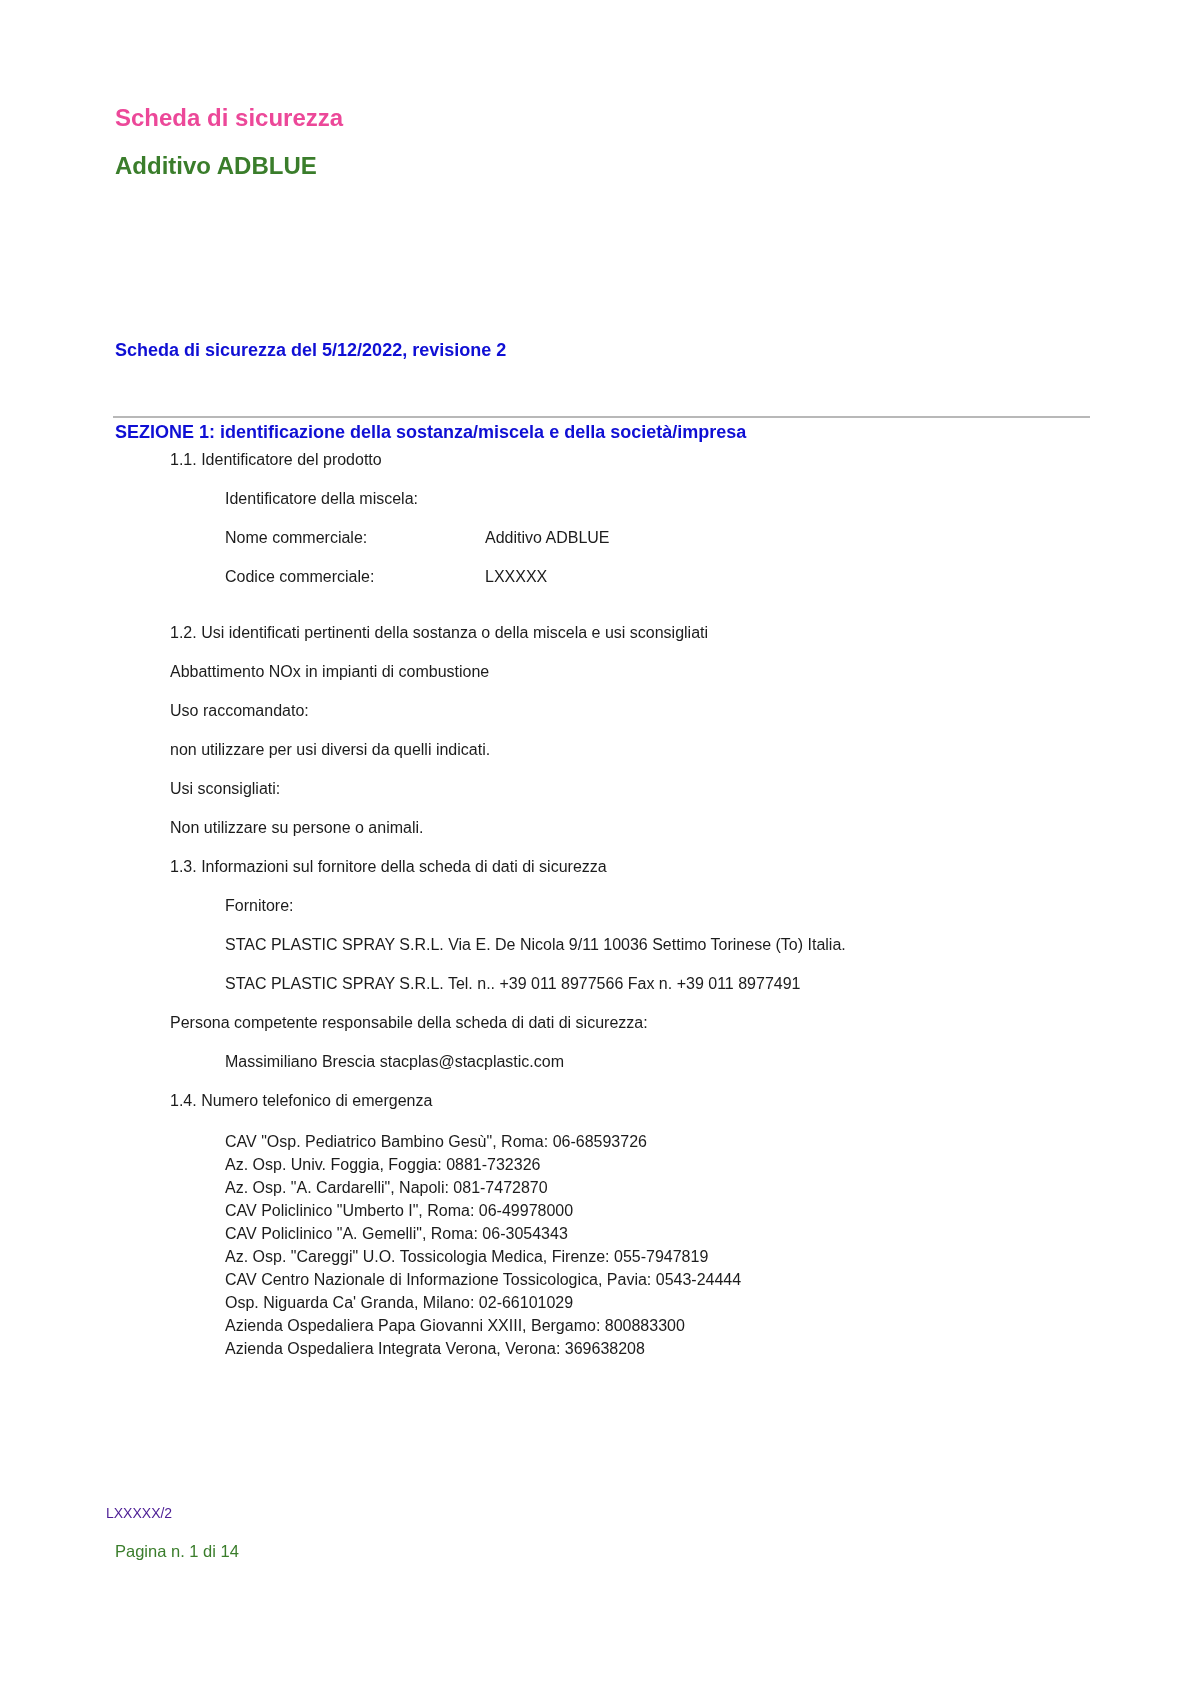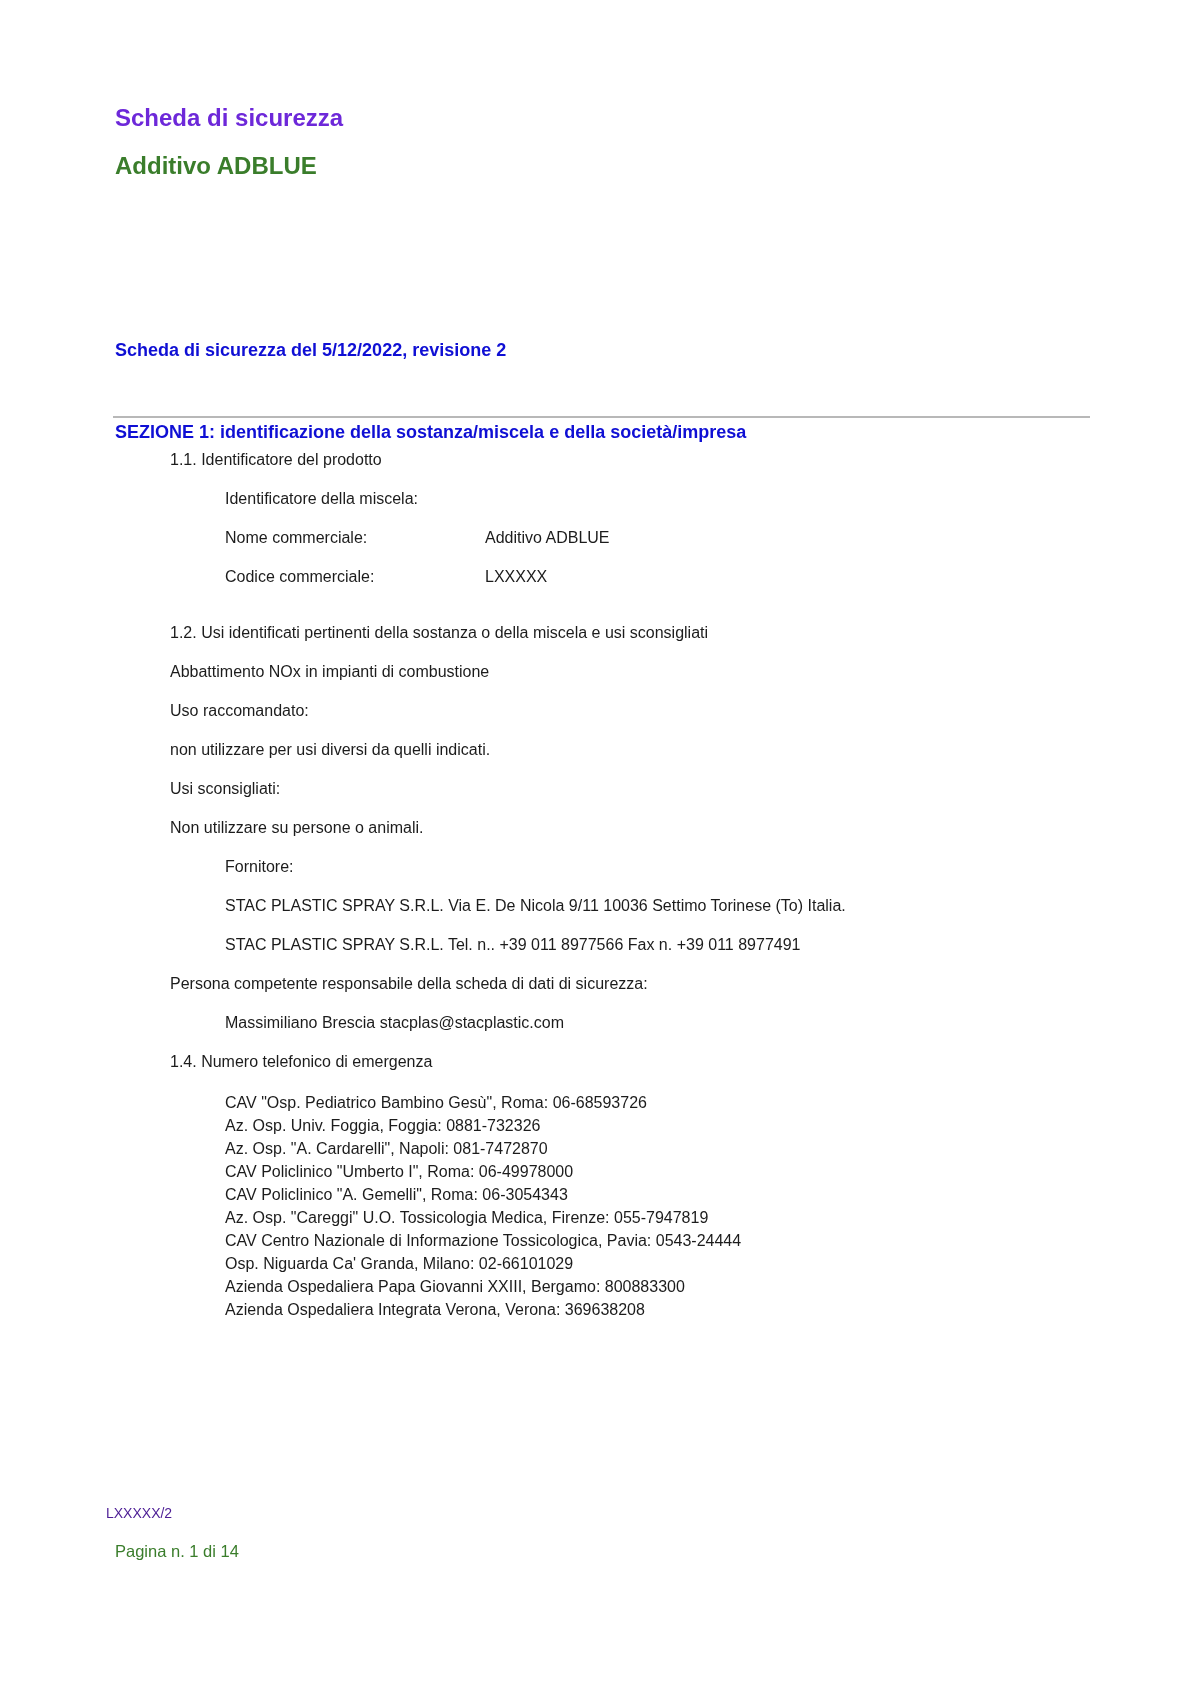--- a/index.html
+++ b/index.html
@@ -15,21 +15,21 @@
     font-family: "Liberation Sans", sans-serif;
     color: #1c1c1c;
     overflow: hidden;
   }
   .doc-title {
     position: absolute;
     left: 115px;
     top: 104px;
     font-size: 24px;
     font-weight: bold;
-    color: #6d28d9;
+    color: #ec4899;
     line-height: 28px;
   }
   .doc-subtitle {
     position: absolute;
     left: 115px;
     top: 152px;
     font-size: 24px;
     font-weight: bold;
     color: #3a7d2b;
     line-height: 28px;
@@ -135,20 +135,21 @@
       <span class="kv-value">LXXXXX</span>
     </div>
 
     <p class="indent-1 gap-before">1.2. Usi identificati pertinenti della sostanza o della miscela e usi sconsigliati</p>
     <p class="indent-1">Abbattimento NOx in impianti di combustione</p>
     <p class="indent-1">Uso raccomandato:</p>
     <p class="indent-1">non utilizzare per usi diversi da quelli indicati.</p>
     <p class="indent-1">Usi sconsigliati:</p>
     <p class="indent-1">Non utilizzare su persone o animali.</p>
 
+    <p class="indent-1">1.3. Informazioni sul fornitore della scheda di dati di sicurezza</p>
     <p class="indent-2">Fornitore:</p>
     <p class="indent-2">STAC PLASTIC SPRAY S.R.L. Via E. De Nicola 9/11 10036 Settimo Torinese (To) Italia.</p>
     <p class="indent-2">STAC PLASTIC SPRAY S.R.L. Tel. n.. +39 011 8977566 Fax n. +39 011 8977491</p>
     <p class="indent-1">Persona competente responsabile della scheda di dati di sicurezza:</p>
     <p class="indent-2">Massimiliano Brescia stacplas@stacplastic.com</p>
 
     <p class="indent-1">1.4. Numero telefonico di emergenza</p>
 
     <div class="emergency-list">
       <div>CAV "Osp. Pediatrico Bambino Gesù", Roma: 06-68593726</div>

